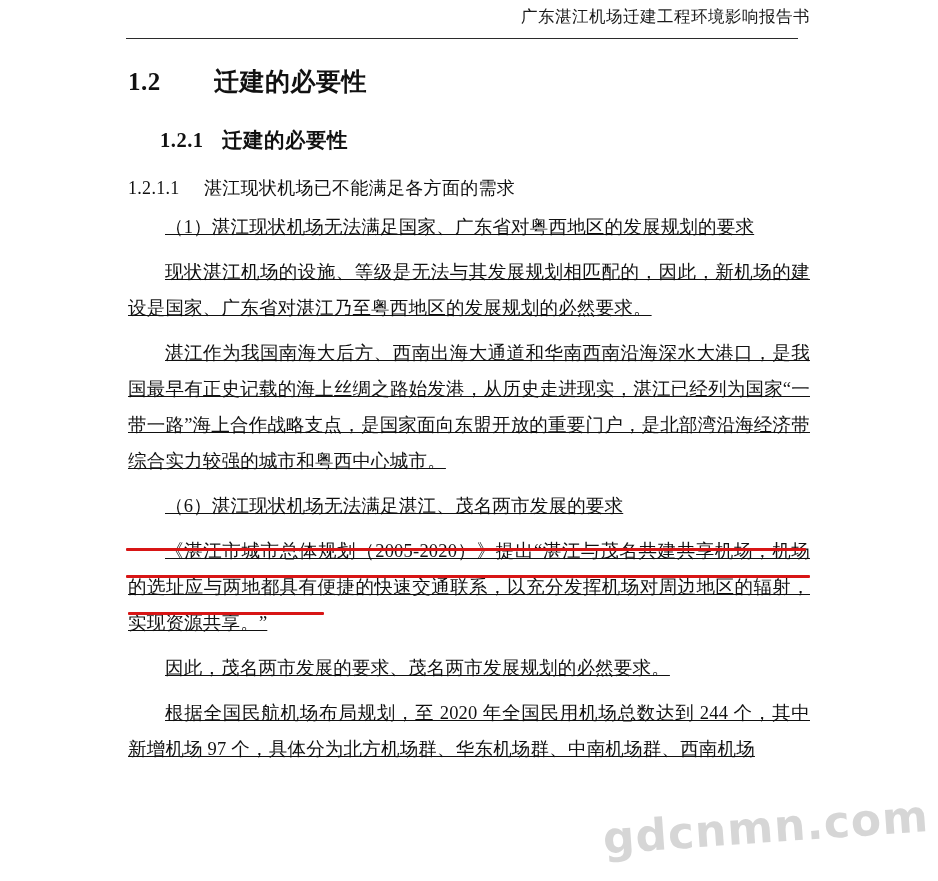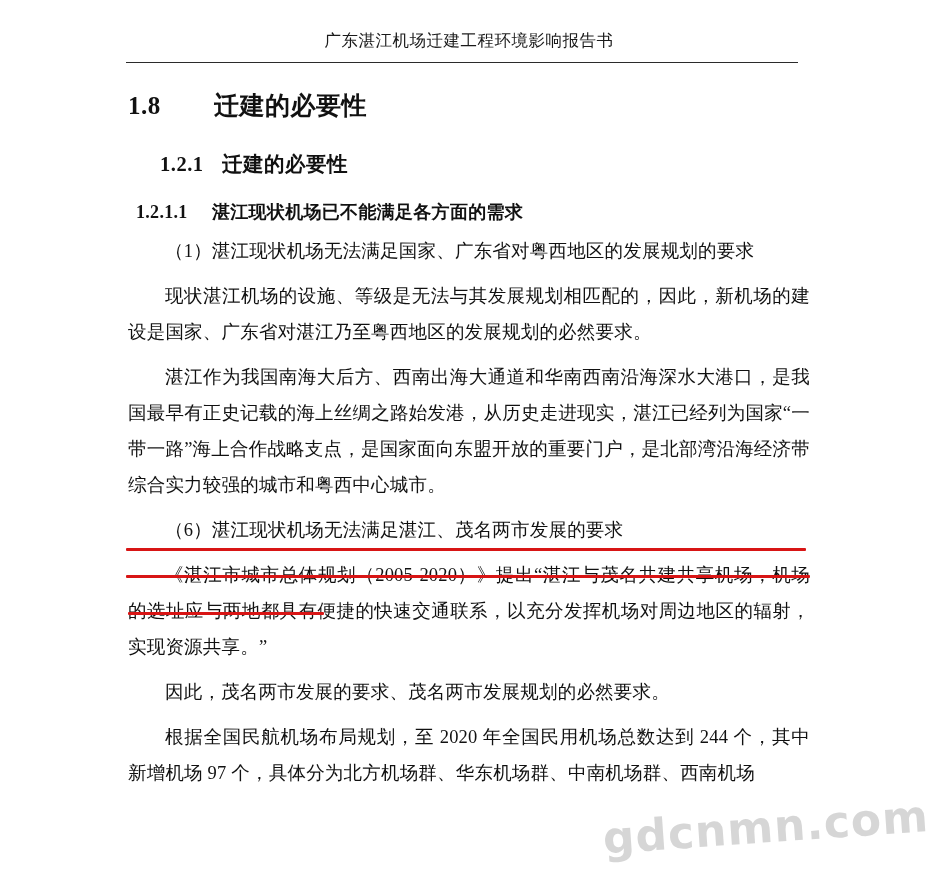--- a/index.html
+++ b/index.html
@@ -17,22 +17,22 @@
   }
   .page {
     position: relative;
     width: 938px;
     height: 881px;
     box-sizing: border-box;
     padding: 0 128px 0 128px;
   }
   
   .header {
-    padding-top: 30px;
-    text-align: center;
+    padding-top: 6px;
+    text-align: right;
     font-size: 16.5px;
     letter-spacing: 0.5px;
     color: #1a1a1a;
   }
   .header-rule {
     margin-top: 10px;
     border-bottom: 1.6px solid #2b2b2b;
     width: 672px;
     margin-left: -2px;
   }
@@ -46,35 +46,35 @@
   h1.sec .num { display: inline-block; width: 86px; }
   h2.sec {
     font-size: 20.5px;
     font-weight: bold;
     margin: 28px 0 0 0;
     letter-spacing: 0.5px;
   }
   h2.sec .num { display: inline-block; width: 62px; margin-left: 32px; }
   h3.sec {
     font-size: 18px;
-    font-weight: bold;
-    margin: 22px 0 0 8px;
+    font-weight: normal;
+    margin: 22px 0 0 0;
     letter-spacing: 0.3px;
   }
   h3.sec .num { display: inline-block; width: 76px; }
   
   p.body {
     font-size: 18.5px;
     line-height: 36px;
     margin: 9px 0 0 0;
     text-align: justify;
     text-justify: inter-ideograph;
     letter-spacing: 0.2px;
   }
-  p.indent { text-indent: 2em; }
+  p.indent { text-indent: 2em; text-decoration: underline; }
   
   .redline {
     position: absolute;
     height: 3px;
     background: #d81515;
     border-radius: 1px;
     z-index: 5;
   }
   
   .watermark {
@@ -97,21 +97,21 @@
 <body>
 
 <div class="page">
 
   <div class="header">
     <span>广东湛江机场迁建工程环境影响报告书</span>
   </div>
   <div class="header-rule"></div>
 
   <h1 class="sec">
-    <span class="num">1.8</span><span>迁建的必要性</span>
+    <span class="num">1.2</span><span>迁建的必要性</span>
   </h1>
 
   <h2 class="sec">
     <span class="num">1.2.1</span><span>迁建的必要性</span>
   </h2>
 
   <h3 class="sec">
     <span class="num">1.2.1.1</span><span>湛江现状机场已不能满足各方面的需求</span>
   </h3>
 

